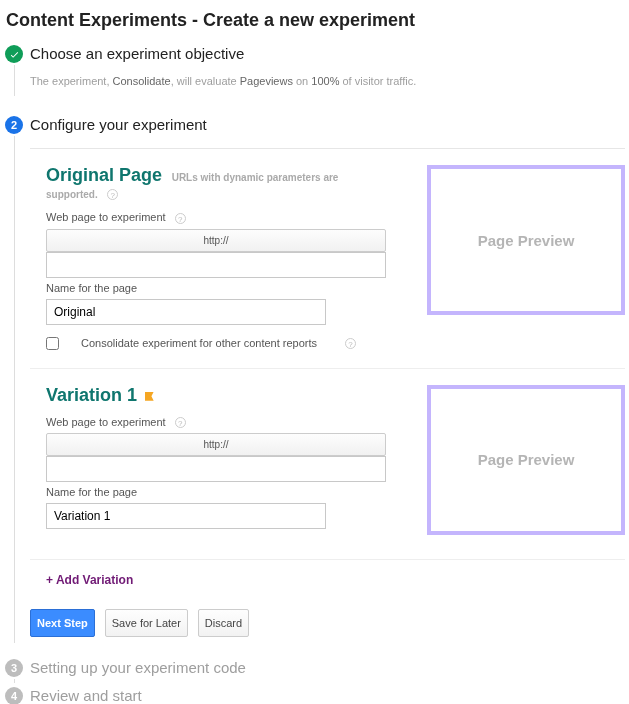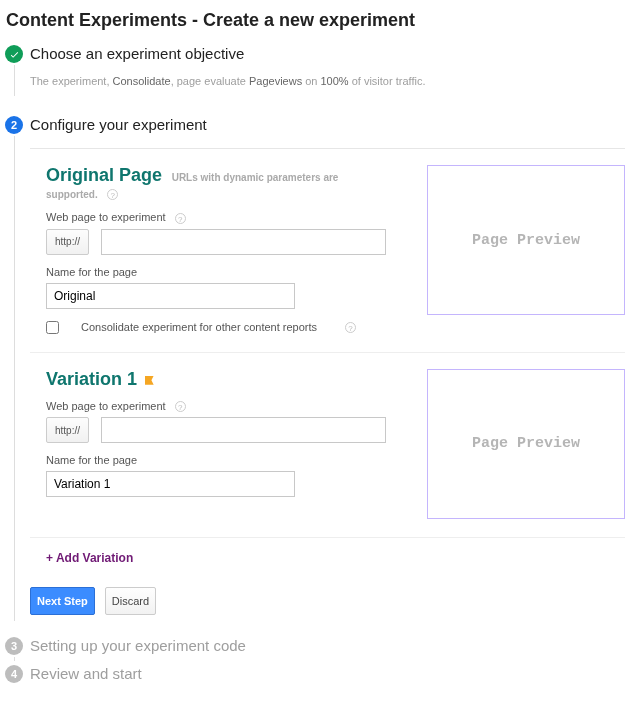--- a/index.html
+++ b/index.html
@@ -98,50 +98,50 @@
       width: 11px; height: 11px;
       border-radius: 50%;
       border: 1px solid #ccc;
       font-size: 8px;
       color: #bbb;
       text-align: center;
       line-height: 11px;
       margin-left: 6px;
       vertical-align: middle;
     }
-    .url-row { display: flex; gap: 12px; margin-bottom: 11px; }
+    .url-row { display: flex; gap: 0; margin-bottom: 4px; flex-direction: column; }
     .scheme-btn {
       background: linear-gradient(#fdfdfd, #f1f1f1);
       border: 1px solid #ccc;
       border-radius: 2px;
       padding: 5px 8px;
       font-size: 10px;
       color: #555;
       cursor: pointer;
     }
     .url-input, .text-input {
       border: 1px solid #c8c8c8;
       padding: 5px 7px;
       font-size: 12px;
       width: 100%;
       height: 26px;
     }
     .url-input { flex: 1; }
-    .name-wrap { width: 249px; margin-bottom: 12px; }
+    .name-wrap { width: 280px; margin-bottom: 12px; }
     .checkbox-row { font-size: 11px; color: #555; display: flex; align-items: center; gap: 22px; }
     .checkbox-row input { width: 13px; height: 13px; }
     .preview-box {
-      border: 1px solid #c4b5fd;
+      border: 4px solid #c4b5fd;
       height: 150px;
       display: flex;
       align-items: center;
       justify-content: center;
       color: #b5b5b5;
       font-size: 15px;
-      font-family: Liberation Mono, monospace;
+      font-family: Liberation Sans, sans-serif;
       font-weight: bold;
       margin-left: 11px;
     }
     .add-row {
       padding: 12px 0 18px 16px;
       border-top: 1px solid #eee;
     }
     .add-link {
       color: #701a75;
       font-size: 12px;
@@ -175,21 +175,21 @@
   <div class="step">
     <div class="step-connector"></div>
     <div class="step-badge badge-done">
       <svg viewBox="0 0 24 24">
           <path d="M9 16.2l-3.5-3.5L4 14.2 9 19.2 20 8.2l-1.5-1.5z"></path>
         </svg>
     </div>
     <div class="step-title">Choose an experiment objective</div>
     <div class="summary">
       <div>
-        <span>The experiment, </span><span class="em">Consolidate</span><span>, page evaluate </span><span class="em">Pageviews</span><span> on </span><span class="em">100%</span><span> of visitor traffic.</span>
+        <span>The experiment, </span><span class="em">Consolidate</span><span>, will evaluate </span><span class="em">Pageviews</span><span> on </span><span class="em">100%</span><span> of visitor traffic.</span>
       </div>
     </div>
   </div>
 
   <div class="step">
     <div class="step-connector"></div>
     <div class="step-badge badge-active">2</div>
     <div class="step-title">Configure your experiment</div>
 
     <div class="panel">
@@ -248,20 +248,21 @@
         </div>
       </div>
 
       <div class="add-row">
         <span class="add-link">+ Add Variation</span>
       </div>
     </div>
 
     <div class="btn-row">
       <button class="btn btn-primary">Next Step</button>
+      <button class="btn">Save for Later</button>
       <button class="btn">Discard</button>
     </div>
   </div>
 
   <div class="step">
     <div class="step-connector"></div>
     <div class="step-badge badge-pending">3</div>
     <div class="step-title muted">Setting up your experiment code</div>
   </div>
 

